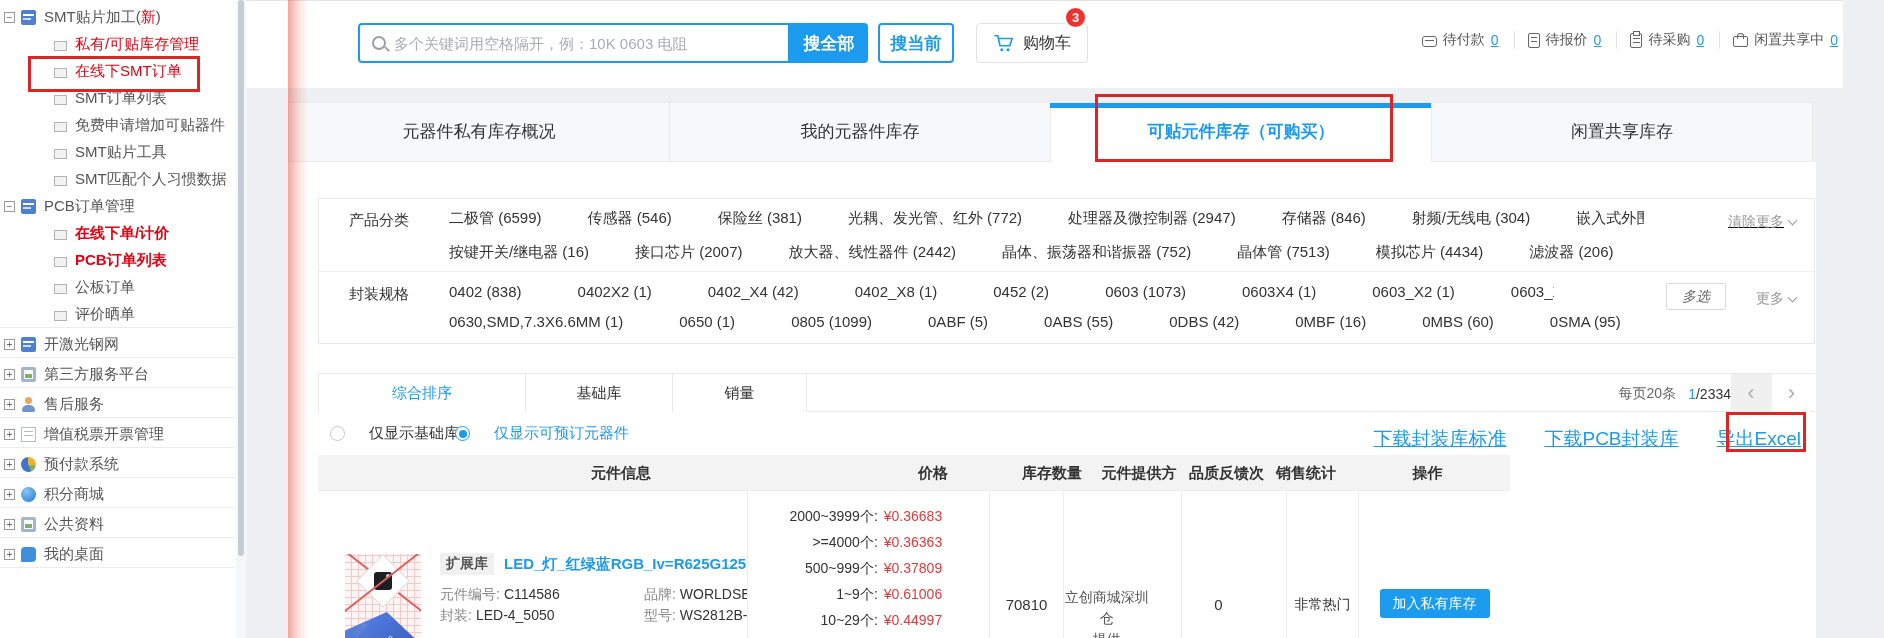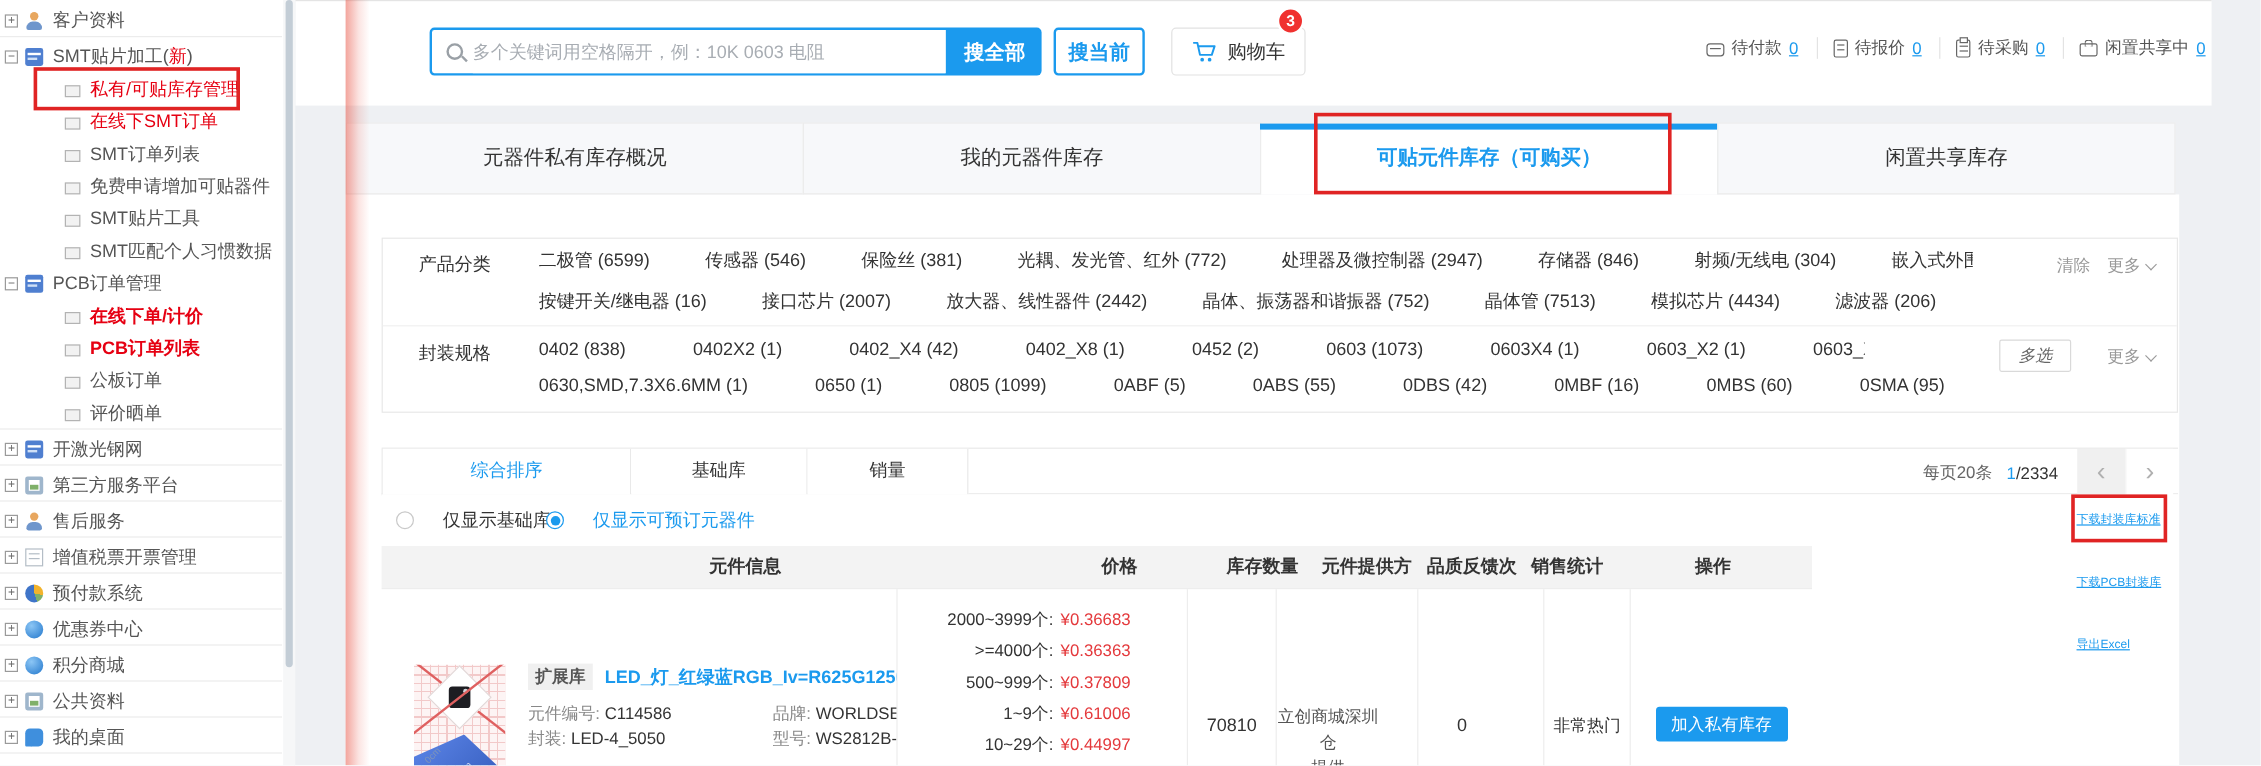--- a/index.html
+++ b/index.html
@@ -87,50 +87,50 @@
 
   
   .filter-panel { position:absolute; left:318px; top:198px; width:1497px; height:146px; background:#fff; border:1px solid #e8e8e8; z-index:2; }
   .f-label { position:absolute; left:30px; font-size:15px; color:#333; }
   .chip-row { position:absolute; left:130px; right:170px; display:flex; flex-wrap:nowrap; overflow:hidden; line-height:26px; font-size:15px; color:#333; }
   .chip { margin-right:46px; white-space:nowrap; cursor:pointer; }
   .pkg .chip { margin-right:56px; }
   .f-divider { position:absolute; left:0; right:0; top:72px; border-top:1px solid #f0f0f0; }
   .lnk-gray { color:#999; font-size:14px; cursor:pointer; white-space:nowrap; }
   .caret { display:inline-block; width:7px; height:7px; border-right:1.5px solid #999; border-bottom:1.5px solid #999; transform:rotate(45deg); margin-left:5px; vertical-align:2px; }
-  .f-act1 { position:absolute; right:18px; top:14px; display:flex; gap:14px; align-items:center; }
+  .f-act1 { position:absolute; right:18px; top:14px; display:flex; align-items:center;text-decoration:underline; }
   .f-act2 { position:absolute; right:18px; top:90px; }
   .btn-multi { position:absolute; right:88px; top:84px; width:60px; height:27px; border:1px solid #d9d9d9; border-radius:2px; background:#fff; color:#666; font-size:14px; line-height:25px; text-align:center; cursor:pointer;font-style:italic; }
 
   
   .sort-band { position:absolute; left:318px; top:373px; width:1497px; height:39px; border-top:1px solid #e9e9e9; border-bottom:1px solid #e9e9e9; background:#fff; z-index:2; }
   .sort-tabs { position:absolute; left:0; top:0; height:39px; display:flex; border-left:1px solid #e9e9e9; }
   .sort-tab { height:38px; line-height:38px; text-align:center; font-size:15px; color:#333; border-right:1px solid #e9e9e9; cursor:pointer; background:#fff; }
   .sort-tab:nth-child(1) { width:207px; }
   .sort-tab:nth-child(2) { width:147px; }
   .sort-tab:nth-child(3) { width:134px; }
   .sort-tab.active { color:#1b9aee; }
   .pager { position:absolute; right:4px; top:0; height:39px; display:flex; align-items:center; font-size:14px; }
   .pg-size { color:#666; margin-right:12px; }
-  .pg-num { color:#333; margin-right:16px; }
+  .pg-num { color:#333; margin-right:0; }
   .pg-num .cur { color:#1b9aee; }
   .pg-prev,.pg-next { width:40px; height:39px; text-align:center; line-height:37px; font-size:22px; color:#b0b0b0; cursor:pointer; }
   .pg-prev { background:#f0f0f0; }
   .pg-next { background:#fff; border-left:1px solid #f3f3f3; }
 
   
   .radio-row { position:absolute; left:318px; top:412px; width:1497px; height:43px; background:#fff; z-index:2; }
   .radio { position:absolute; top:12px; display:flex; align-items:center; gap:24px; font-size:15px; color:#333; cursor:pointer; }
   .radio.r1 { left:12px; }
   .radio.r2 { left:137px; }
   .rdot { width:15px; height:15px; border-radius:50%; border:1px solid #c9c9c9; background:#fff; position:relative; flex:none; }
   .rdot.on { border-color:#1b9aee; }
   .rdot.on::after { content:""; position:absolute; inset:2.5px; border-radius:50%; background:#1b9aee; }
   .radio .blue { color:#1b9aee; }
-  .links { position:absolute; right:14px; top:14px; display:flex; gap:38px; font-size:10px;flex-direction:column; }
+  .links { position:absolute; right:14px; top:14px; display:flex; gap:38px; font-size:19px; }
   .links a { color:#1b9aee; text-decoration:underline; cursor:pointer; }
 
   
   .t-head { position:absolute; left:318px; top:455px; width:1192px; height:35px; background:#f3f3f3; display:flex; z-index:2; }
   .th { height:35px; line-height:35px; text-align:center; font-size:15px; font-weight:600; color:#333; }
   .th:nth-child(1){ width:466px; text-indent:140px; }
   .th:nth-child(2){ width:228px; text-indent:70px; }
   .th:nth-child(3){ width:80px; }
   .th:nth-child(4){ width:94px; }
   .th:nth-child(5){ width:81px; }
@@ -179,25 +179,20 @@
   .cart-svg { display:block; }
 </style>
 </head>
 <body>
 
 <div class="page">
 
   <div class="sidebar">
     <div class="tree">
 
-        <div class="item top sep">
-          <span class="exp plus"></span>
-          <span class="ic ic-user"></span>
-          <span class="lb"><span>客户资料</span><span class="hot"></span><span></span></span>
-        </div>
 
         <div class="item top">
           <span class="exp minus"></span>
           <span class="ic ic-cal"></span>
           <span class="lb"><span>SMT贴片加工(</span><span class="hot">新</span><span>)</span></span>
         </div>
 
         <div class="item child red">
           <span class="exp none"></span>
           <span class="ic ic-doc"></span>
@@ -287,25 +282,20 @@
           <span class="ic ic-invoice"></span>
           <span class="lb"><span>增值税票开票管理</span><span class="hot"></span><span></span></span>
         </div>
 
         <div class="item top sep">
           <span class="exp plus"></span>
           <span class="ic ic-pie"></span>
           <span class="lb"><span>预付款系统</span><span class="hot"></span><span></span></span>
         </div>
 
-        <div class="item top sep">
-          <span class="exp plus"></span>
-          <span class="ic ic-ball"></span>
-          <span class="lb"><span>优惠券中心</span><span class="hot"></span><span></span></span>
-        </div>
 
         <div class="item top sep">
           <span class="exp plus"></span>
           <span class="ic ic-ball"></span>
           <span class="lb"><span>积分商城</span><span class="hot"></span><span></span></span>
         </div>
 
         <div class="item top sep">
           <span class="exp plus"></span>
           <span class="ic ic-pic"></span>

